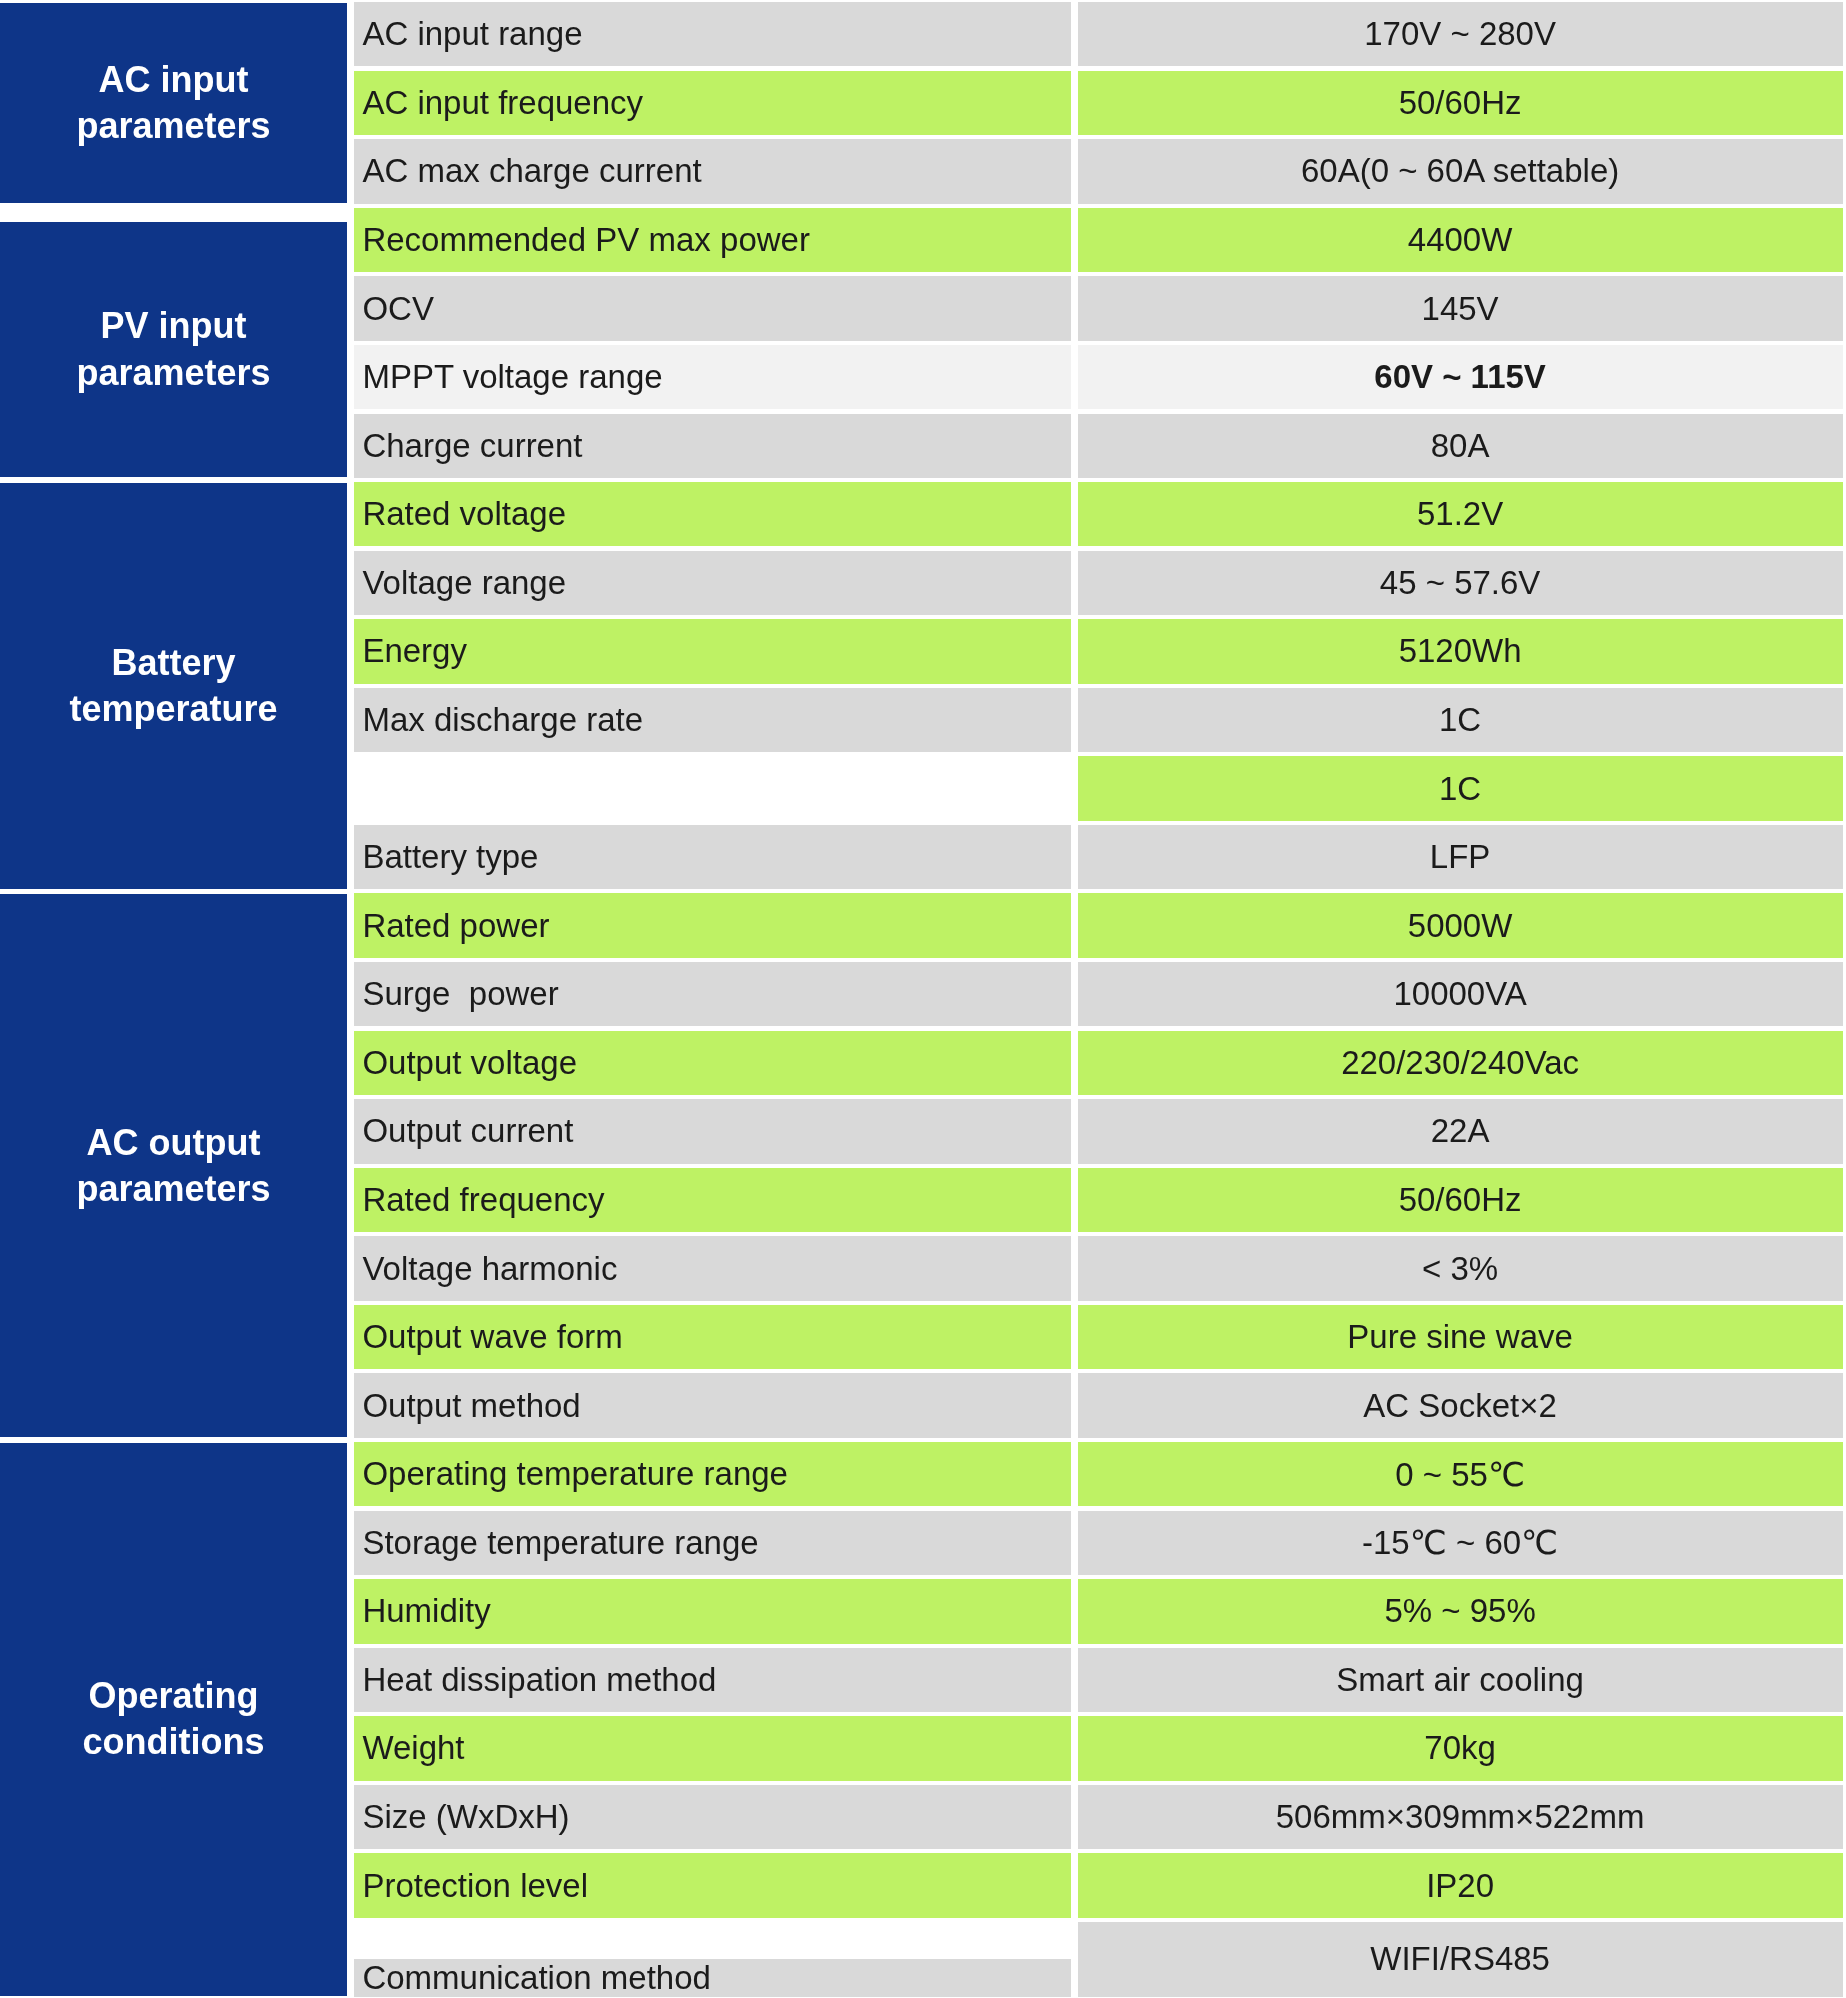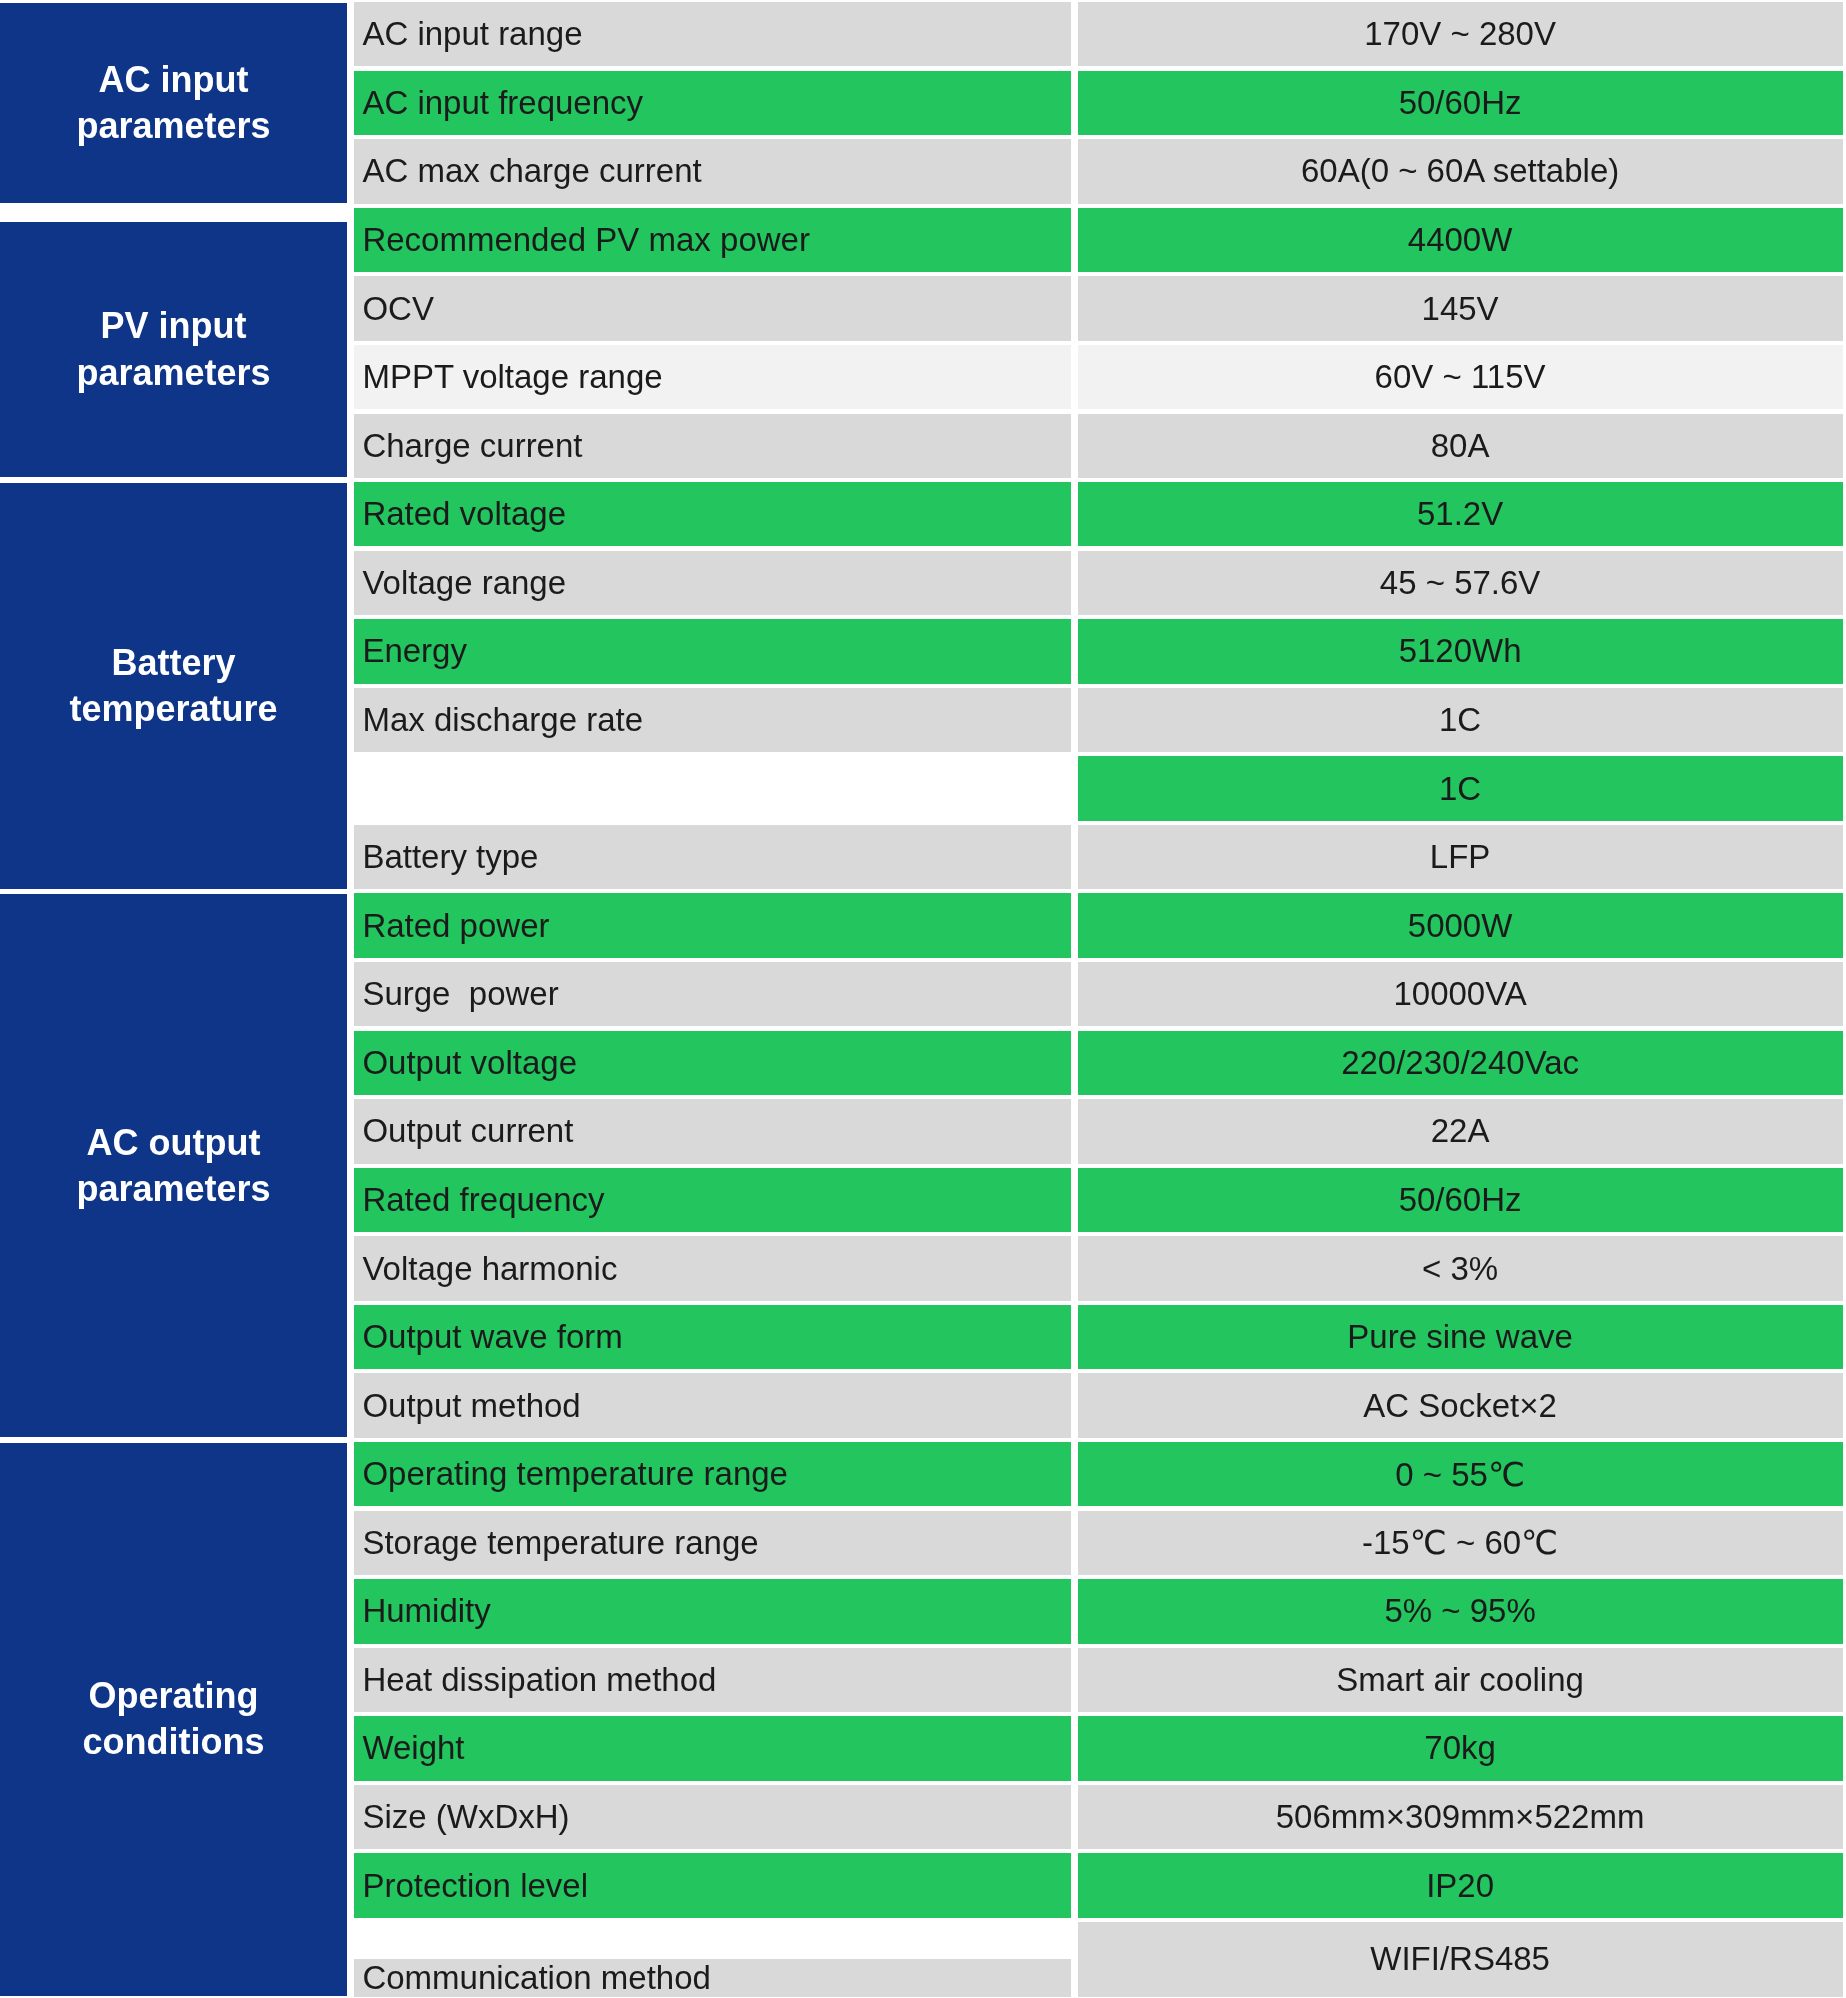--- a/index.html
+++ b/index.html
@@ -44,21 +44,21 @@
     grid-column: 3;
     justify-content: flex-start;
     padding-left: 8.6px;
   }
   .cell.value {
     grid-column: 5;
     justify-content: center;
     text-align: center;
   }
   .cell.gray  { background: #d9d9d9; }
-  .cell.white { background: #22c55e; }
+  .cell.white { background: #bef264; }
   .cell.light { background: #f2f2f2; }
 </style>
 </head>
 <body>
 
 <div class="spec-table">
     <div class="section" style="grid-row: 1 / 4;">AC input
 parameters</div>
     <div class="cell label gray" style="grid-row: 1;">AC input range</div>
     <div class="cell value gray" style="grid-row: 1;">170V ~ 280V</div>
@@ -66,21 +66,21 @@
     <div class="cell value white" style="grid-row: 2;">50/60Hz</div>
     <div class="cell label gray" style="grid-row: 3;">AC max charge current</div>
     <div class="cell value gray" style="grid-row: 3;">60A(0 ~ 60A settable)</div>
     <div class="section" style="grid-row: 4 / 8; margin-top: 16px;">PV input
 parameters</div>
     <div class="cell label white" style="grid-row: 4;">Recommended PV max power</div>
     <div class="cell value white" style="grid-row: 4;">4400W</div>
     <div class="cell label gray" style="grid-row: 5;">OCV</div>
     <div class="cell value gray" style="grid-row: 5;">145V</div>
     <div class="cell label light" style="grid-row: 6;">MPPT voltage range</div>
-    <div class="cell value light" style="grid-row: 6;">60V ~ 115V</div>
+    <div class="cell value light" style="grid-row: 6; font-weight: bold;">60V ~ 115V</div>
     <div class="cell label gray" style="grid-row: 7;">Charge current</div>
     <div class="cell value gray" style="grid-row: 7;">80A</div>
     <div class="section" style="grid-row: 8 / 14;">Battery
 temperature</div>
     <div class="cell label white" style="grid-row: 8;">Rated voltage</div>
     <div class="cell value white" style="grid-row: 8;">51.2V</div>
     <div class="cell label gray" style="grid-row: 9;">Voltage range</div>
     <div class="cell value gray" style="grid-row: 9;">45 ~ 57.6V</div>
     <div class="cell label white" style="grid-row: 10;">Energy</div>
     <div class="cell value white" style="grid-row: 10;">5120Wh</div>

